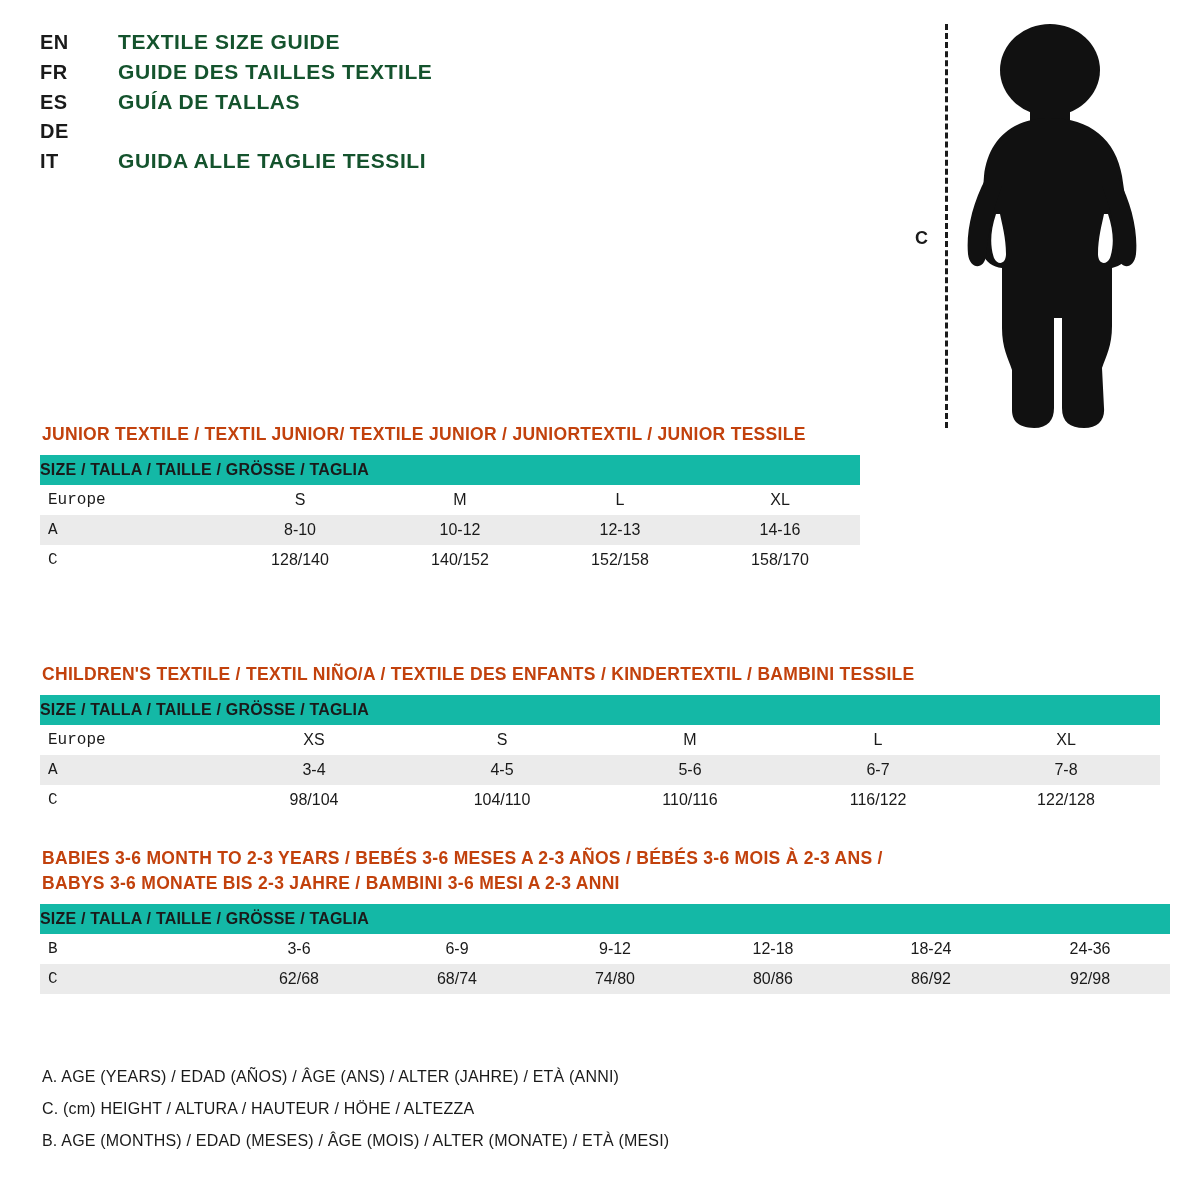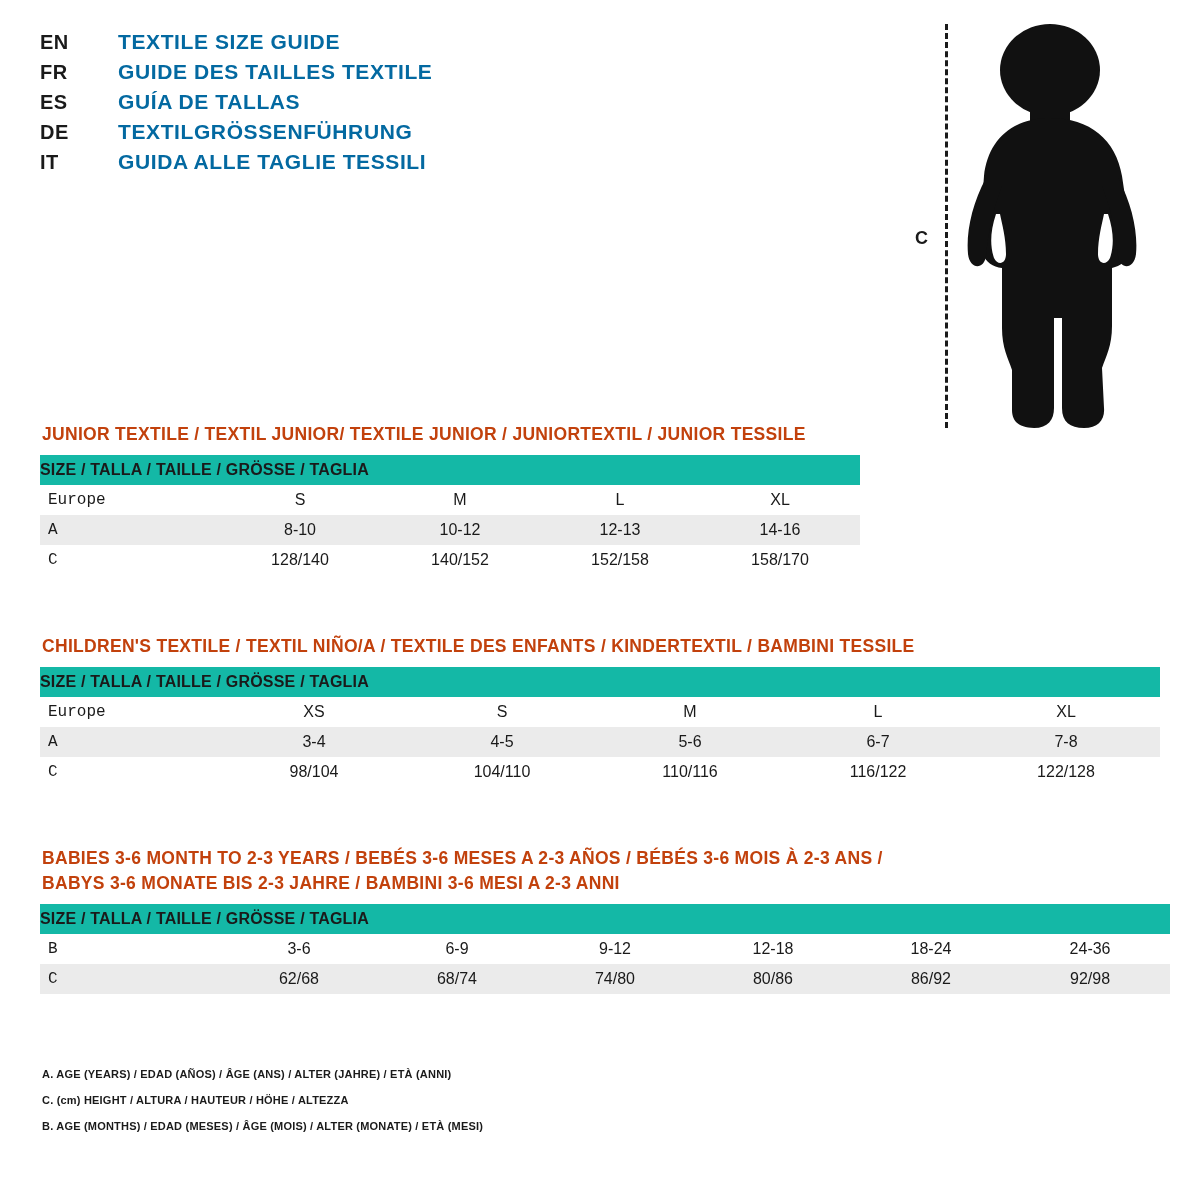--- a/index.html
+++ b/index.html
@@ -39,21 +39,21 @@
     width: 78px;
     font-size: 20px;
     font-weight: 700;
     letter-spacing: 0.5px;
     color: #1a1a1a;
   }
   .title-text {
     font-size: 21px;
     font-weight: 700;
     letter-spacing: 0.6px;
-    color: #0369a1;
+    color: #14532d;
   }
 
   
   .figure-wrap {
     position: absolute;
     top: 10px;
     left: 905px;
     width: 260px;
     height: 420px;
   }
@@ -122,22 +122,22 @@
     left: 40px;
   }
 
   
   .legend {
     position: absolute;
     left: 42px;
     top: 1068px;
   }
   .legend-line {
-    font-size: 11px;
-    font-weight: 700;
+    font-size: 16px;
+    font-weight: 400;
     letter-spacing: 0.2px;
     color: #1a1a1a;
     margin-bottom: 14px;
     white-space: nowrap;
   }
 </style>
 </head>
 <body>
 
 <div class="page">
@@ -150,21 +150,20 @@
     <div class="title-row">
       <span class="title-lang">FR</span>
       <span class="title-text">GUIDE DES TAILLES TEXTILE</span>
     </div>
     <div class="title-row">
       <span class="title-lang">ES</span>
       <span class="title-text">GUÍA DE TALLAS</span>
     </div>
     <div class="title-row">
       <span class="title-lang">DE</span>
-      <span class="title-text">TEXTILGRÖSSENFÜHRUNG</span>
     </div>
     <div class="title-row">
       <span class="title-lang">IT</span>
       <span class="title-text">GUIDA ALLE TAGLIE TESSILI</span>
     </div>
   </div>
 
   <div class="figure-wrap">
     <span class="c-label">C</span>
     <div class="dash-line"></div>
@@ -240,21 +239,21 @@
           <td class="row-label">C</td>
           <td class="cell-center">128/140</td>
           <td class="cell-center">140/152</td>
           <td class="cell-center">152/158</td>
           <td class="cell-center">158/170</td>
         </tr>
       </tbody>
     </table>
   </div>
 
-  <div class="section" style="top:636px; width:1120px;">
+  <div class="section" style="top:664px; width:1120px;">
     <div class="section-heading">CHILDREN'S TEXTILE / TEXTIL NIÑO/A / TEXTILE DES ENFANTS / KINDERTEXTIL / BAMBINI TESSILE</div>
     <table class="size-table" style="width:1120px;">
       <colgroup>
         <col style="width:180px">
           <col style="width:188px">
           <col style="width:188px">
           <col style="width:188px">
           <col style="width:188px">
           <col style="width:188px">
       </colgroup>

